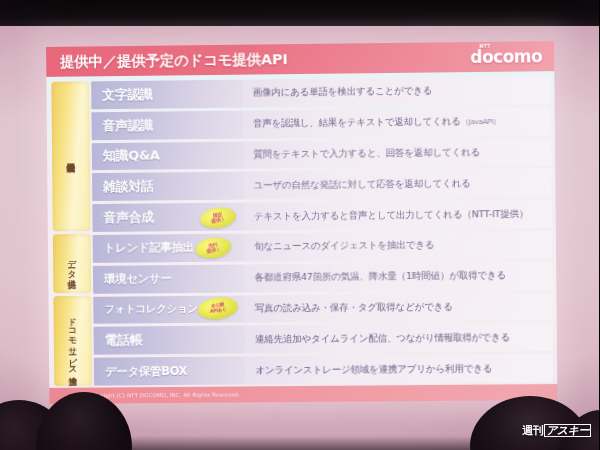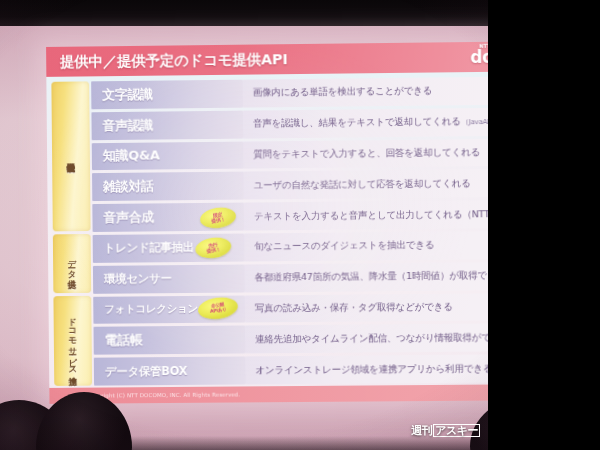--- a/index.html
+++ b/index.html
@@ -10,21 +10,21 @@
   body {
     width: 600px;
     height: 450px;
     overflow: hidden;
     font-family: "DejaVu Sans", "Liberation Sans", sans-serif;
   }
 
   
   #photo {
     position: relative;
-    width: 488px;
+    width: 599px;
     height: 450px;
     overflow: hidden;
     background: #120d10;
   }
 
   
   .ceiling {
     position: absolute;
     left: 0; top: 0;
     width: 600px; height: 30px;
@@ -264,20 +264,21 @@
     font-size: 11px;
     font-weight: bold;
     color: #ffffff;
     text-shadow: 0 1px 3px rgba(0,0,0,.65);
     letter-spacing: -0.5px;
   }
   .watermark .boxed {
     border: 1.2px solid #ffffff;
     padding: 0 1px;
     line-height: 1.05;
+    font-style: italic;
   }
 
   
   .vignette {
     position: absolute;
     inset: 0;
     z-index: 15;
     pointer-events: none;
     background:
       radial-gradient(120% 100% at 50% 45%, rgba(255,255,255,0) 52%, rgba(60,25,45,.30) 100%);

